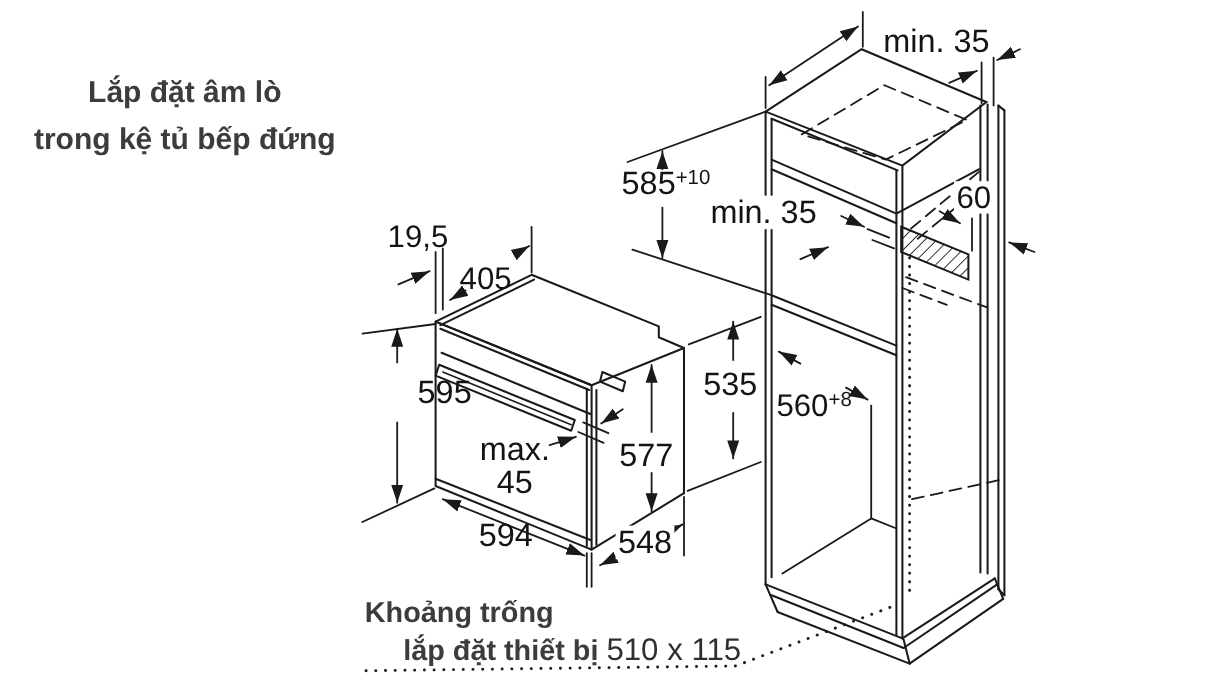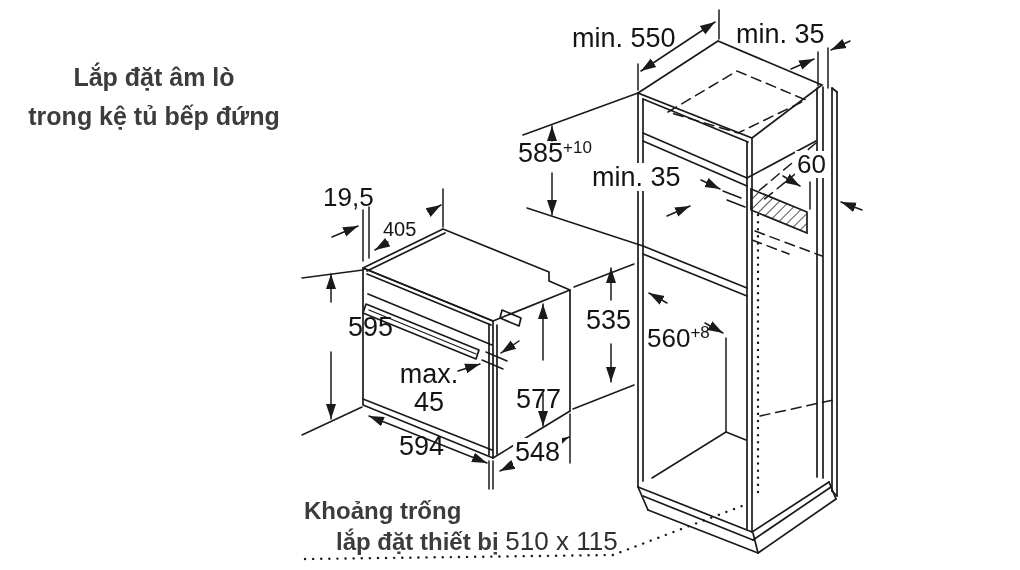--- a/index.html
+++ b/index.html
@@ -172,42 +172,41 @@
     </g>
 
     <path d="M305,559 L613,555 L742,506" stroke="#1a1a1a" fill="none" stroke-width="2.4" stroke-dasharray="0.1 8" stroke-linecap="round"></path>
   </svg>
 
   <div class="title">
     <div>Lắp đặt âm lò</div>
     <div>trong kệ tủ bếp đứng</div>
   </div>
 
-  <div class="lbl" style="left:572px;top:24px;">min. 550</div>
 
   <div class="lbl" style="left:736px;top:20px;">min. 35</div>
 
   <div class="lbl" style="left:518px;top:139px;"><span>585</span><span class="sup">+10</span></div>
 
   <div class="lbl mask" style="left:590px;top:163px;">min. 35</div>
 
   <div class="lbl mask" style="left:795px;top:151px;font-size:26px;">60</div>
 
   <div class="lbl" style="left:323px;top:184px;font-size:26px;">19,5</div>
 
-  <div class="lbl" style="left:383px;top:219px;font-size:20px;">405</div>
+  <div class="lbl" style="left:383px;top:219px;font-size:26px;">405</div>
 
   <div class="lbl" style="left:302px;top:313px;margin-left:46px;">595</div>
 
   <div class="lbl ctr" style="left:388px;top:360px;width:82px;">
     <div>max.</div>
     <div>45</div>
   </div>
 
-  <div class="lbl" style="left:516px;top:365px;margin-top:20px;">577</div>
+  <div class="lbl" style="left:516px;top:365px;">577</div>
 
   <div class="lbl" style="left:586px;top:306px;">535</div>
 
   <div class="lbl" style="left:647px;top:301px;font-size:26px;margin-top:24px;"><span>560</span><span class="sup">+8</span></div>
 
   <div class="lbl" style="left:399px;top:432px;">594</div>
 
   <div class="lbl mask" style="left:513px;top:438px;">548</div>
 
   <div class="viet" style="left:304px;top:497px;font-size:24px;">Khoảng trống</div>

